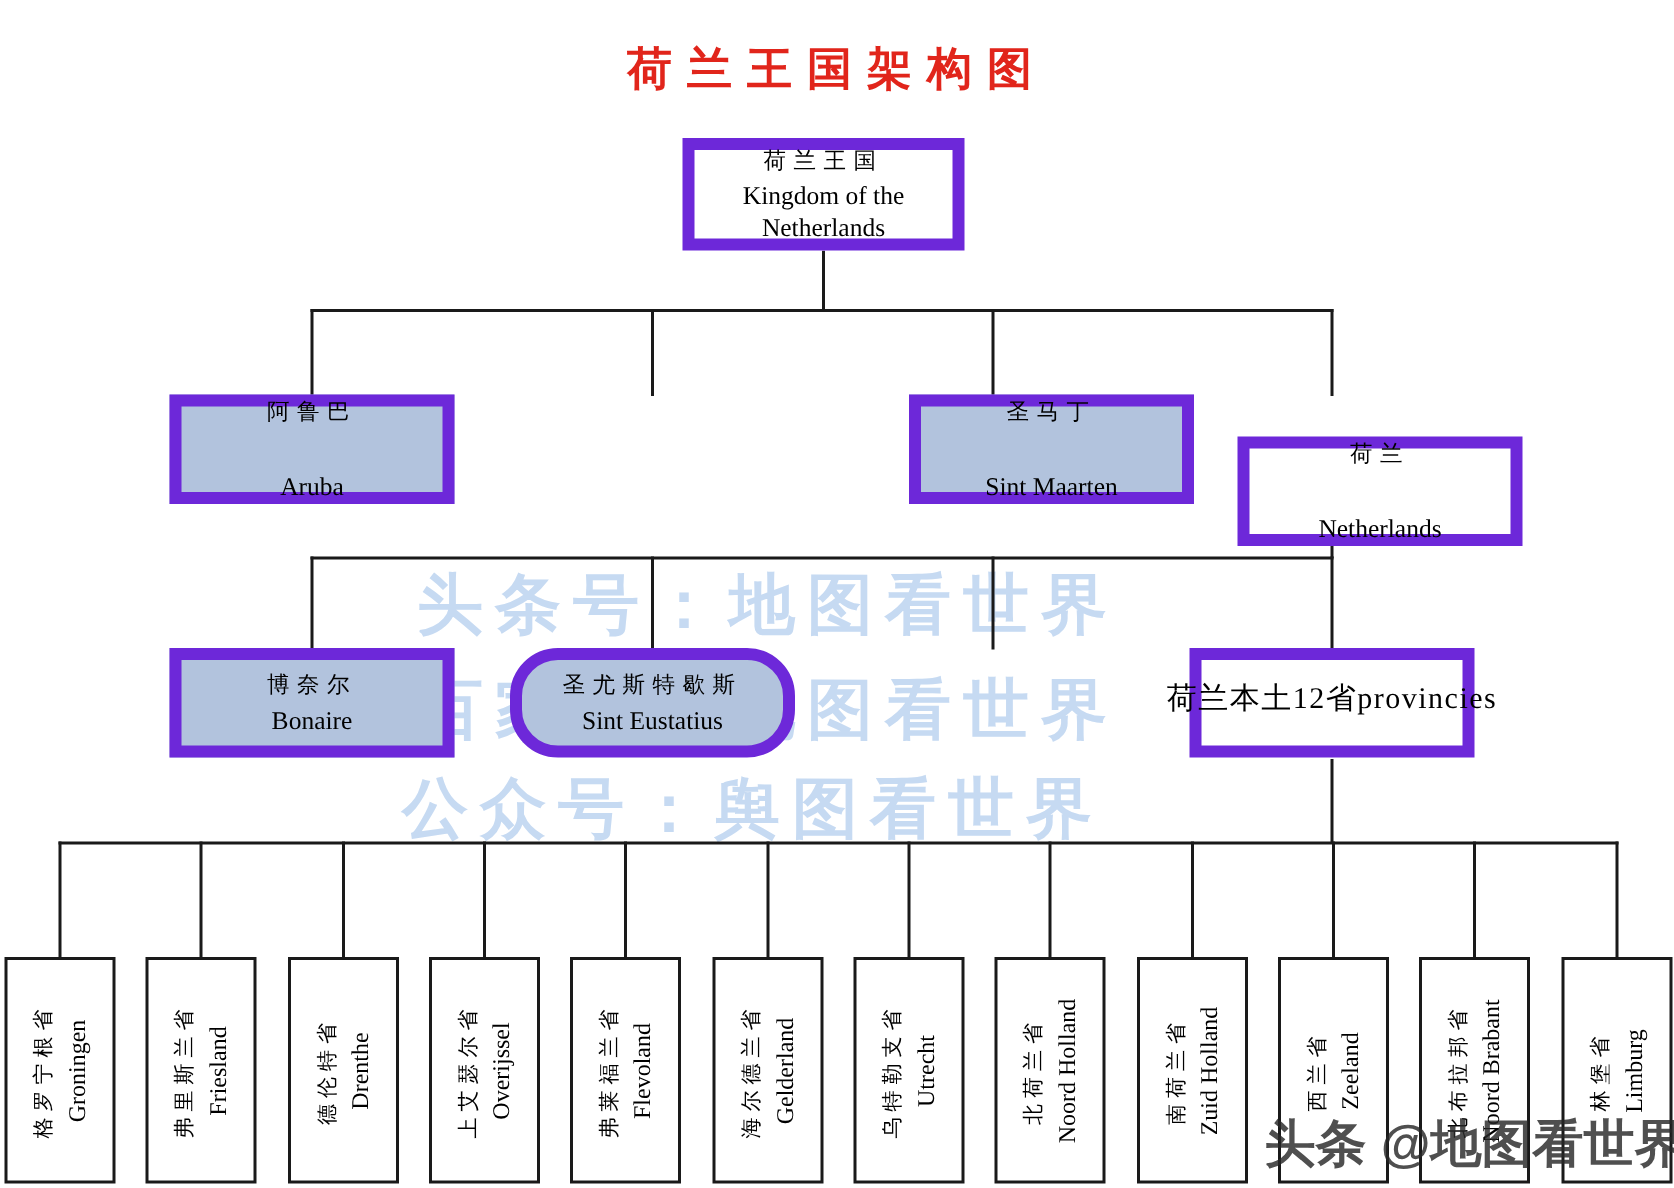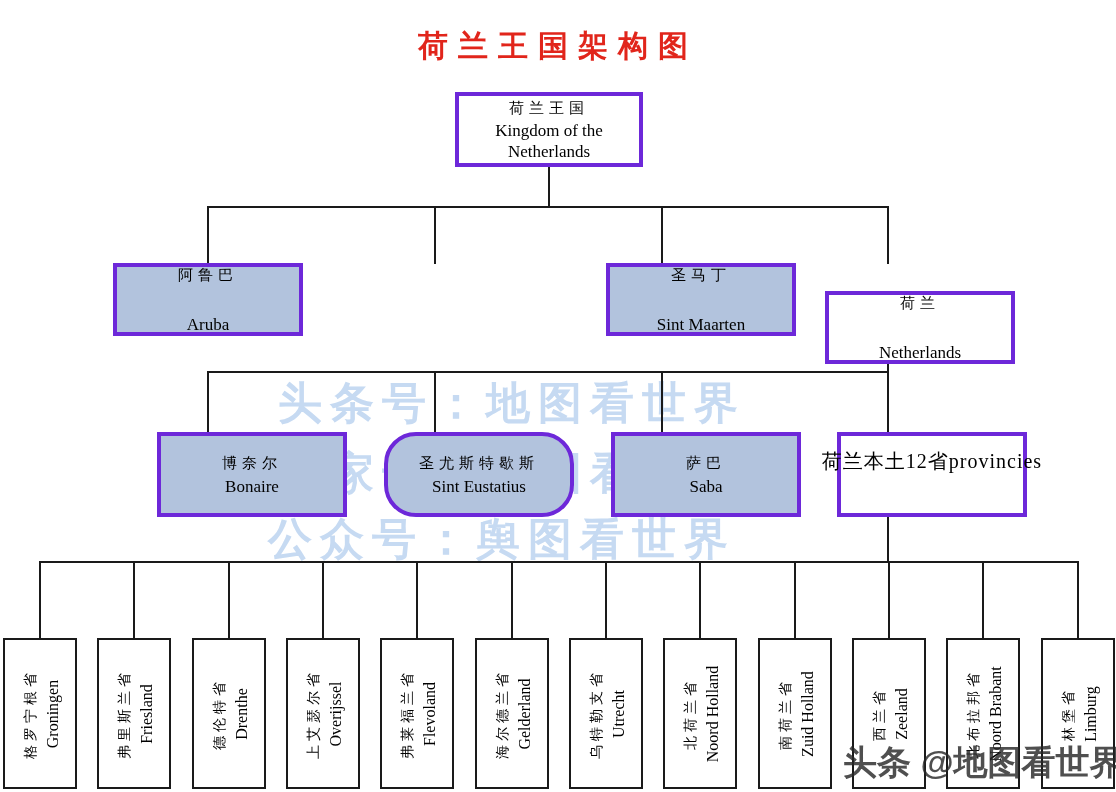--- a/index.html
+++ b/index.html
@@ -10,37 +10,37 @@
   }
   
   #title {
     position:absolute; top:26px; left:0; width:100%;
     text-align:center; font-size:30px; font-weight:bold;
     letter-spacing:10px; color:var(--red,#e1251b); z-index:3;
   }
   
   .node {
     position:absolute; box-sizing:border-box;
-    border:4px solid #6d28d9; background:#ffffff;
+    border:8px solid #6d28d9; background:#ffffff;
     display:flex; flex-direction:column; align-items:center; justify-content:center;
     text-align:center; z-index:2;
   }
   .node.blue { background:var(--islandfill,#b2c3dd); }
   .zh { font-size:15px; letter-spacing:5px; line-height:1.55; white-space:nowrap; }
   .en { font-size:17px; line-height:1.25; white-space:nowrap; }
   
   #root-node { left:455px; top:92px; width:188px; height:75px; }
   
   .row2 { top:263px; height:73px; width:190px;gap:27px; }
   #node-aruba        { left:113px; }
   #node-curacao      { left:340px; }
   #node-sintmaarten  { left:567px;margin-left:39px; }
   #node-netherlands  { left:825px;margin-top:28px; }
   
-  .row3 { top:432px; height:85px; width:190px;margin-left:44px; }
+  .row3 { top:432px; height:73px; width:190px; }
   #node-bonaire       { left:113px; }
   #node-sinteustatius { left:340px;border-radius:32px; }
   #node-saba          { left:567px; }
   #node-provincies    { left:793px; justify-content:flex-start; padding-top:12px; }
   #node-provincies .mixed { font-size:20px; letter-spacing:1px; white-space:nowrap; }
   
   .pbox {
     position:absolute; top:638px; width:74px; height:151px;
     box-sizing:border-box; border:2px solid #1a1a1a; background:#ffffff;
     display:flex; align-items:center; justify-content:center; z-index:2;
@@ -128,24 +128,20 @@
   </div>
 
   <div class="node blue row3" id="node-bonaire">
     <div class="zh">博奈尔</div>
     <div class="en">Bonaire</div>
   </div>
   <div class="node blue row3" id="node-sinteustatius">
     <div class="zh">圣尤斯特歇斯</div>
     <div class="en">Sint Eustatius</div>
   </div>
-  <div class="node blue row3" id="node-saba">
-    <div class="zh">萨巴</div>
-    <div class="en">Saba</div>
-  </div>
   <div class="node row3" id="node-provincies">
     <div class="mixed">荷兰本土12省provincies</div>
   </div>
 
   <div class="pbox" style="left:3px">
       <div class="rot">
         <div class="pzh">格罗宁根省</div>
         <div class="pen">Groningen</div>
       </div>
     </div>

